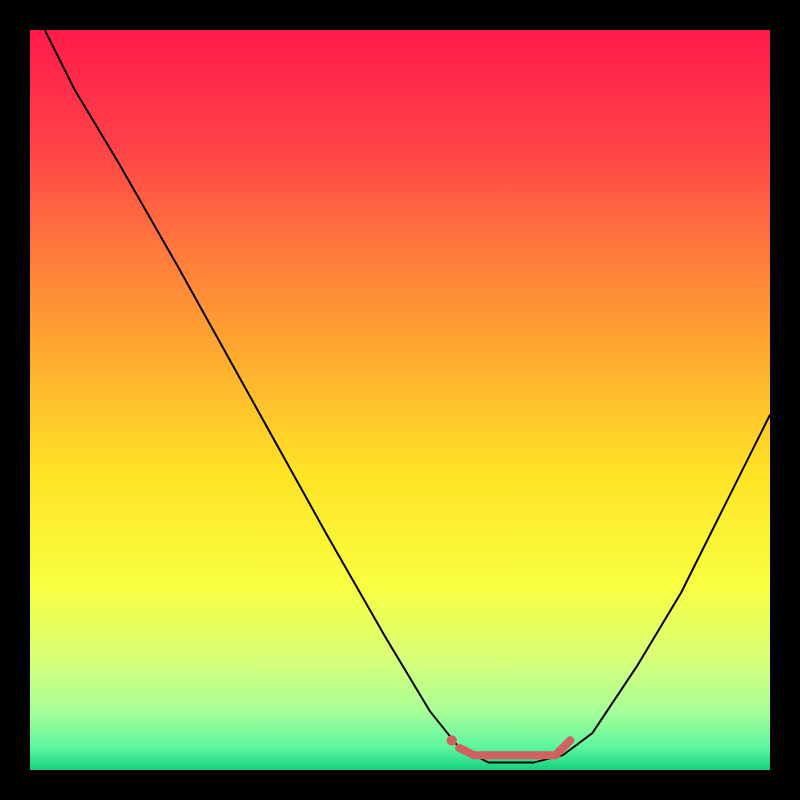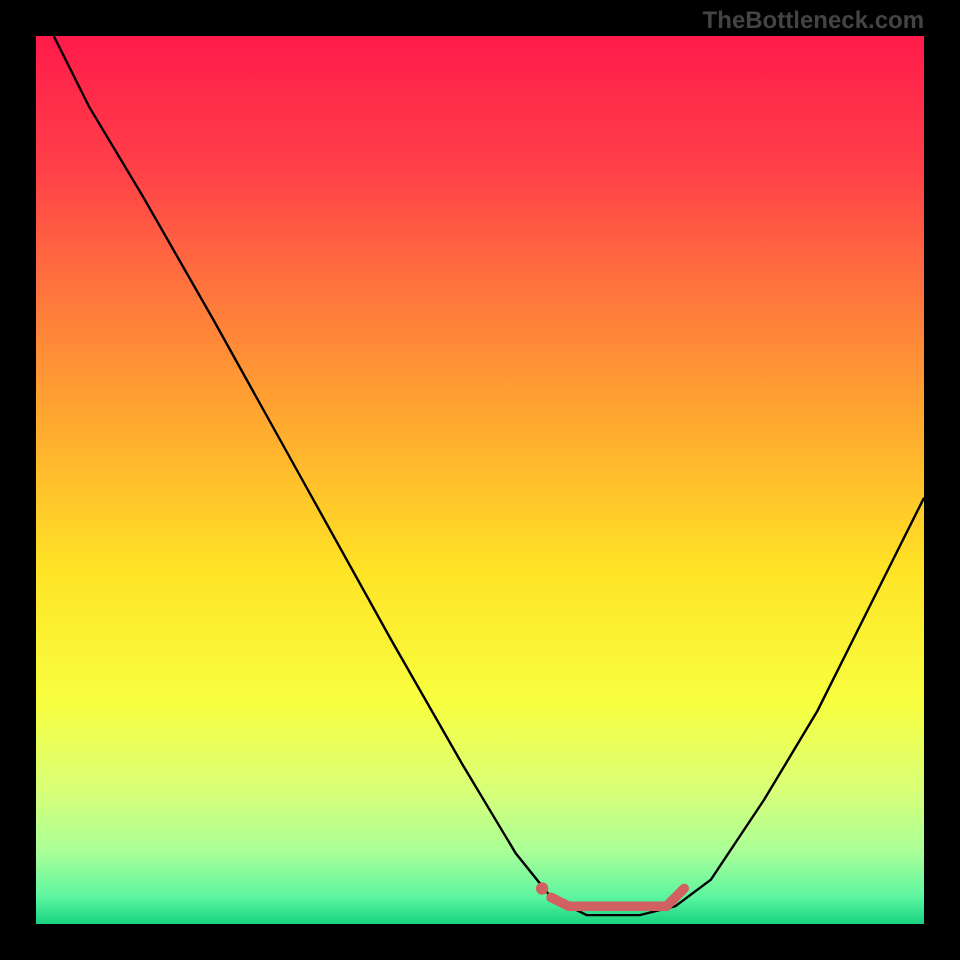--- a/index.html
+++ b/index.html
@@ -34,21 +34,20 @@
   }
   svg {
     width: 100%;
     height: 100%;
   }
 </style>
 </head>
 <body>
 
 <div class="frame">
-  <div class="watermark">TheBottleneck.com</div>
   <div class="plot-area">
     <svg viewBox="0 0 100 100" preserveAspectRatio="none">
       <defs>
         <linearGradient id="bg" x1="0" y1="0" x2="0" y2="1">
             <stop offset="0%" stop-color="#ff1b4b"></stop>
             <stop offset="15%" stop-color="#ff4048"></stop>
             <stop offset="30%" stop-color="#ff7a3c"></stop>
             <stop offset="45%" stop-color="#ffae2e"></stop>
             <stop offset="60%" stop-color="#ffe326"></stop>
             <stop offset="75%" stop-color="#f8ff40"></stop>

